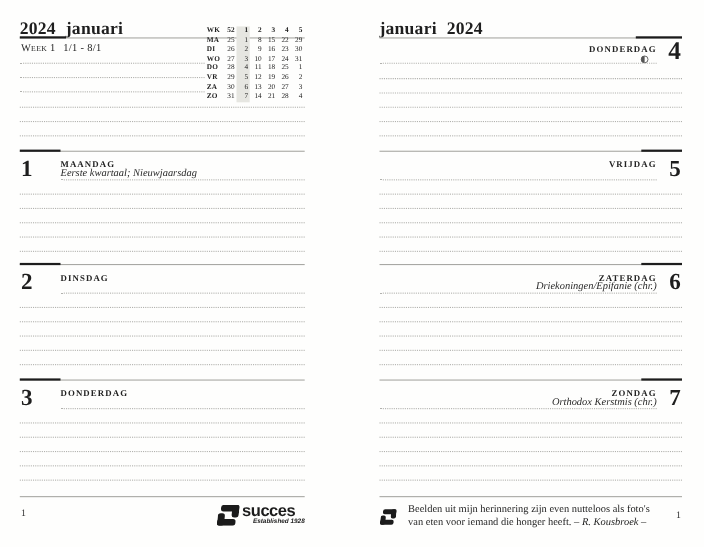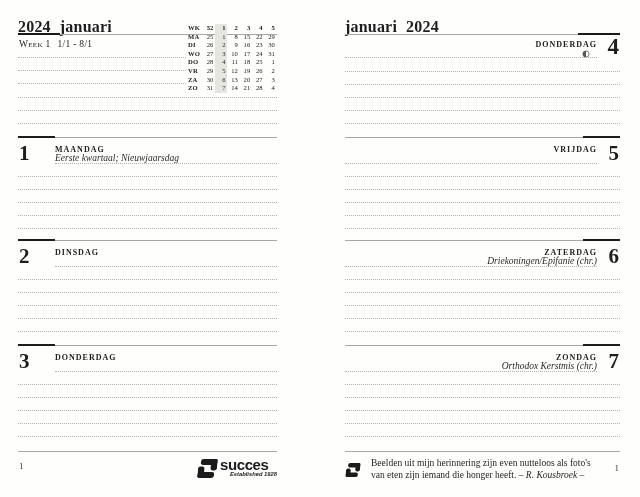--- a/index.html
+++ b/index.html
@@ -275,15 +275,15 @@
     <div class="dline" style="top:91px"></div>
   </div>
 
   <div class="bottom-rule"></div>
   <svg class="quote-mark" viewBox="0 0 100 100">
     <rect x="12" y="0" width="88" height="32" rx="13" fill="#1b1b1b"></rect>
     <rect x="66" y="0" width="34" height="60" rx="13" fill="#1b1b1b"></rect>
     <rect x="0" y="40" width="34" height="60" rx="13" fill="#1b1b1b"></rect>
     <rect x="0" y="68" width="88" height="32" rx="13" fill="#1b1b1b"></rect>
   </svg>
-  <div class="quote"><span>Beelden uit mijn herinnering zijn even nutteloos als foto's</span><br><span>van eten zijn iemand die honger heeft. – </span><span class="it">R. Kousbroek</span><span class="it"> –</span></div>
+  <div class="quote"><span>Beelden uit mijn herinnering zijn even nutteloos als foto's</span><br><span>van eten voor iemand die honger heeft. – </span><span class="it">R. Kousbroek</span><span class="it"> –</span></div>
   <div class="pagenum r">1</div>
 </div>
 
 </body></html>

